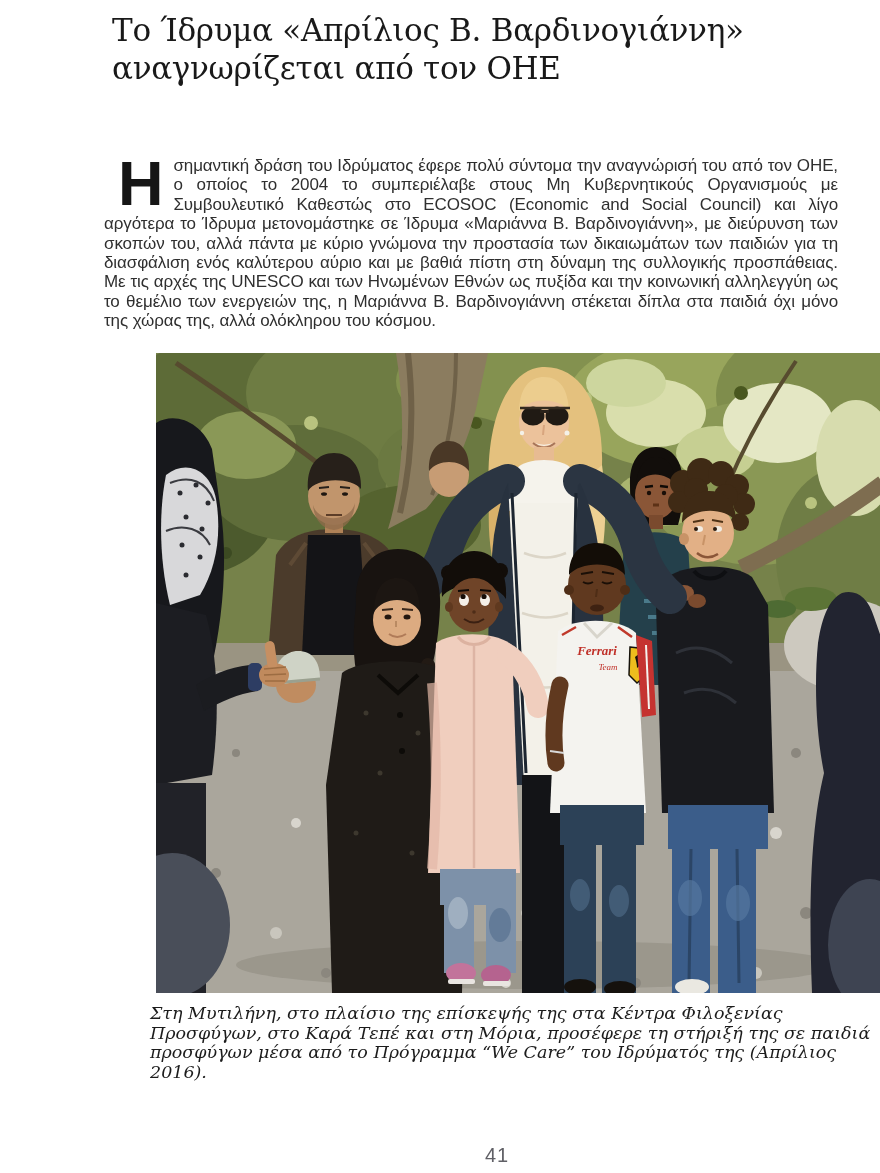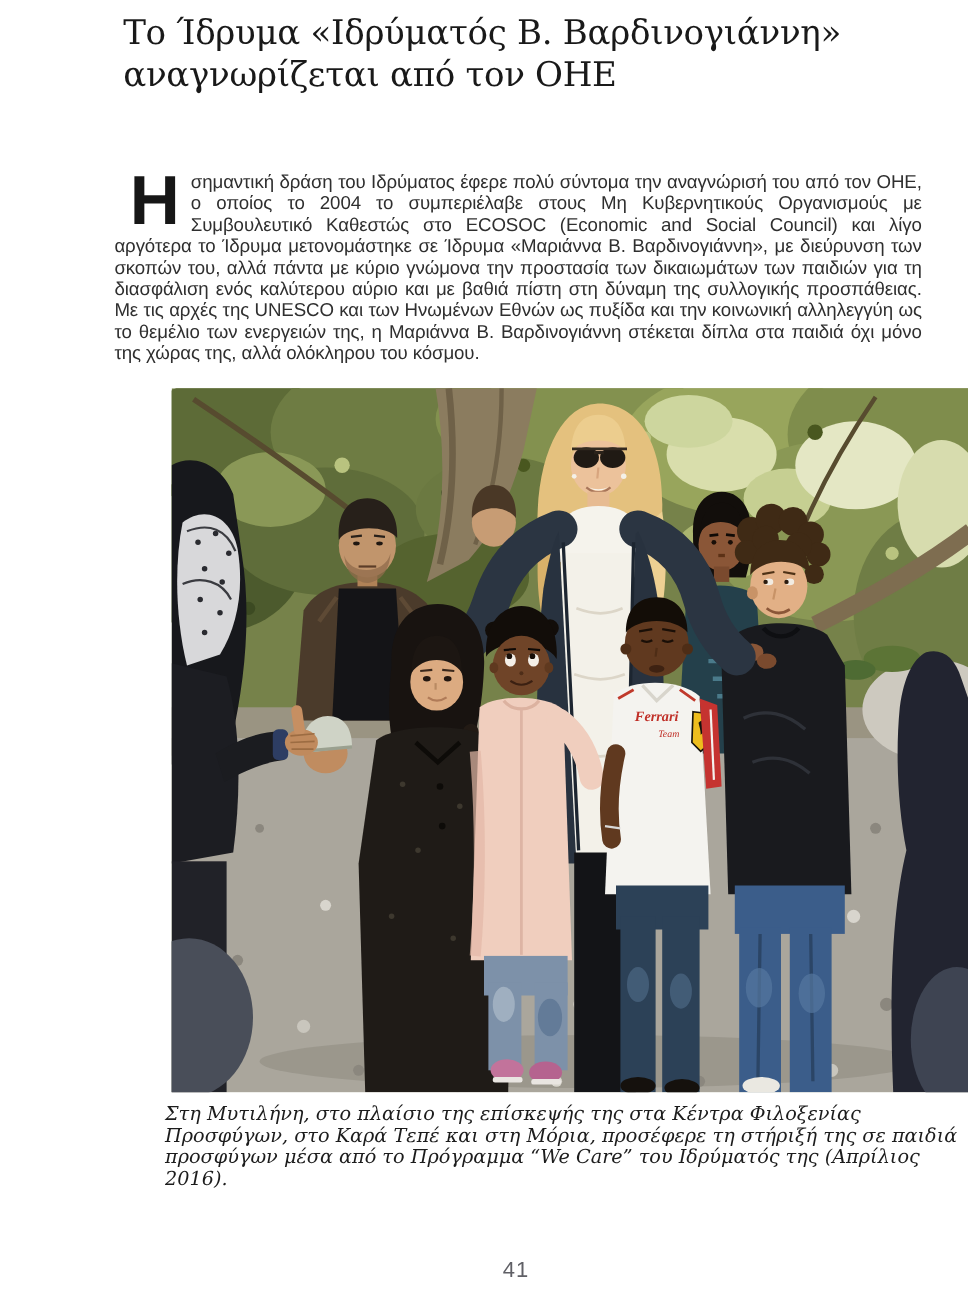--- a/index.html
+++ b/index.html
@@ -23,30 +23,30 @@
     font-size:63px;line-height:55px;font-weight:bold;color:#161616;
   }
   .photo-figure{position:absolute;left:112px;top:353px;width:611px;margin:0;padding-left:44px;}
   .photo-figure svg{display:block;width:727px;height:640px;}
   .photo-figure figcaption{
     width:727px;margin:11px 16px 0 -6px;
     font-family:"DejaVu Serif",serif;font-style:italic;
     font-size:17.5px;line-height:19.6px;color:#1c1c1c;
   }
   .page-number{
-    position:absolute;left:457px;top:1144px;width:80px;
+    position:absolute;left:457px;top:1144px;width:80px;text-align:center;
     font-size:20px;color:#606066;letter-spacing:1px;
   }
 </style>
 </head>
 <body>
 
 <div class="page">
 
-  <h1 class="title">Το Ίδρυμα «Ιδρύματός Β. Βαρδινογιάννη» αναγνωρίζεται από τον ΟΗΕ</h1>
+  <h1 class="title">Το Ίδρυμα «Απρίλιος Β. Βαρδινογιάννη» αναγνωρίζεται από τον ΟΗΕ</h1>
 
   <p class="article"><span class="dropcap">Η</span><span>σημαντική δράση του Ιδρύματος έφερε πολύ σύντομα την αναγνώρισή του από τον ΟΗΕ, ο οποίος το 2004 το συμπεριέλαβε στους Μη Κυβερνητικούς Οργανισμούς με Συμβουλευτικό Καθεστώς στο ECOSOC (Economic and Social Council) και λίγο αργότερα το Ίδρυμα μετονομάστηκε σε Ίδρυμα «Μαριάννα Β. Βαρδινογιάννη», με διεύρυνση των σκοπών του, αλλά πάντα με κύριο γνώμονα την προστασία των δικαιωμάτων των παιδιών για τη διασφάλιση ενός καλύτερου αύριο και με βαθιά πίστη στη δύναμη της συλλογικής προσπάθειας. Με τις αρχές της UNESCO και των Ηνωμένων Εθνών ως πυξίδα και την κοινωνική αλληλεγγύη ως το θεμέλιο των ενεργειών της, η Μαριάννα Β. Βαρδινογιάννη στέκεται δίπλα στα παιδιά όχι μόνο της χώρας της, αλλά ολόκληρου του κόσμου.</span></p>
 
   <figure class="photo-figure">
     <svg viewBox="0 0 727 640" xmlns="http://www.w3.org/2000/svg" preserveAspectRatio="none">
 
       <rect width="727" height="640" fill="#76824a"></rect>
       <g>
         <ellipse cx="60" cy="50" rx="95" ry="62" fill="#5d6b37"></ellipse>
         <ellipse cx="200" cy="40" rx="110" ry="70" fill="#6e7c43"></ellipse>

